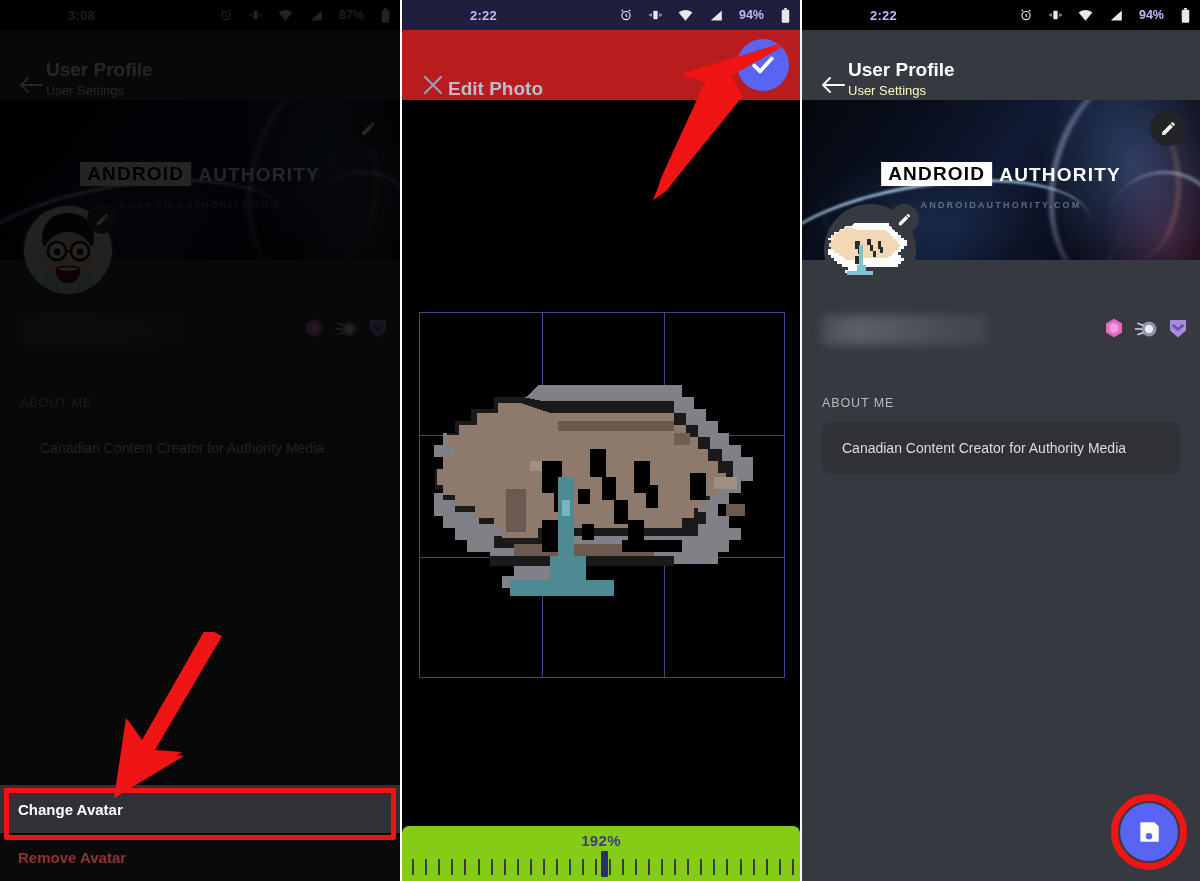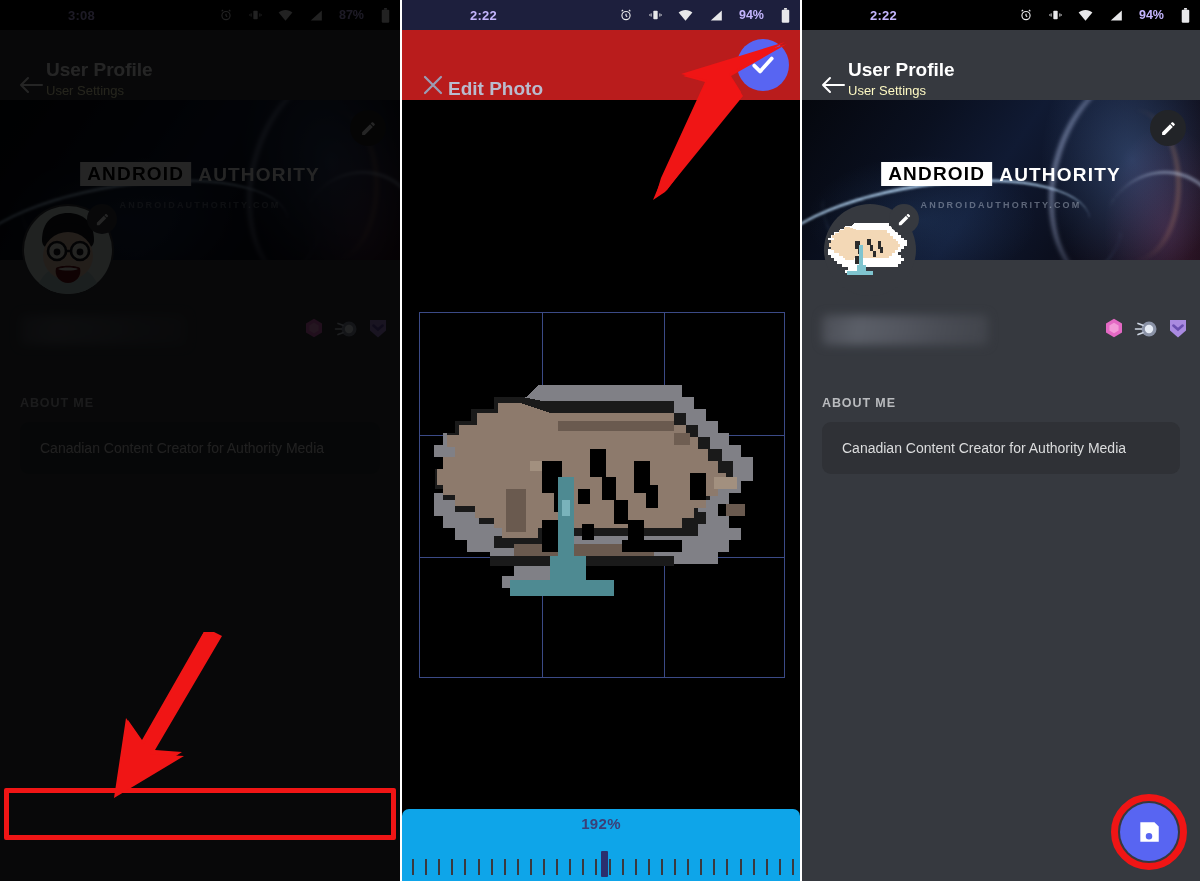--- a/index.html
+++ b/index.html
@@ -115,21 +115,21 @@
 
   .username-blur {
     position: absolute; left: 20px; top: 55px;
     width: 166px; height: 30px; border-radius: 5px;
     background: linear-gradient(100deg,#4a4d55 0%, #5b5f68 22%, #53565f 48%, #494c54 72%, #41444b 100%);
     filter: blur(5px);
   }
   .badges { position: absolute; right: 12px; top: 58px; display: flex; align-items: center; gap: 10px; }
 
   .about-block { background: #36393f; padding: 10px 20px 22px; }
-  .about-label { color: #b9bbbe; font-size: 12.5px; font-weight: bold; letter-spacing: .9px; padding: 6px 0 12px; }
+  .about-label { color: #b9bbbe; font-size: 12.5px; font-weight: normal; letter-spacing: .9px; padding: 6px 0 12px; }
   .about-card {
     background: #2f3136; border-radius: 9px; padding: 17px 20px;
     color: #dcddde; font-size: 14px; line-height: 1.3;
   }
 
   .profile-rest { background: #36393f; flex: 1; }
   .panel-col { display: flex; flex-direction: column; height: 881px; }
 
   
   .dimmer {
@@ -152,21 +152,21 @@
   .crop-frame {
     position: absolute; left: 17px; top: 212px; width: 366px; height: 366px;
     border: 1px solid #3b4a86;
   }
   .crop-frame .gl { position: absolute; background: #3b4a86; }
   .crop-frame .gl.v { top: 0; bottom: 0; width: 1px; }
   .crop-frame .gl.h { left: 0; right: 0; height: 1px; }
   .crop-img { position: absolute; left: 14px; top: 60px; width: 338px; height: 245px; }
 
   .scale-bar {
-    position: relative; height: 72px; background: #0ea5e9;
+    position: relative; height: 55px; background: #84cc16;
     border-top-left-radius: 7px; border-top-right-radius: 7px;
     display: flex; flex-direction: column; align-items: center; justify-content: flex-start;
   }
   .scale-val { color: #3b3f78; font-size: 15px; font-weight: bold; margin-top: 6px; letter-spacing: .3px; }
   .ruler { position: absolute; left: 0; right: 0; bottom: 6px; height: 22px; }
   .ruler .tk { position: absolute; bottom: 0; width: 2px; height: 16px; background: #3a3a40; }
   .ruler .thumb { position: absolute; bottom: -2px; left: 199px; width: 7px; height: 26px; background: #2b2f6e; border-radius: 1px; }
 
   .editor-tools { position: relative; height: 78px; background: #0d0e11; }
   .tool-rotate { position: absolute; left: 85px; top: 18px; width: 38px; height: 38px; display:flex; align-items:center; justify-content:center; }
@@ -303,20 +303,24 @@
     </div>
 
     <div class="about-block">
       <div class="about-label">ABOUT ME</div>
       <div class="about-card">Canadian Content Creator for Authority Media</div>
     </div>
     <div class="profile-rest"></div>
 
     <div class="dimmer"></div>
 
+    <div class="sheet">
+      <div class="sheet-row change">Change Avatar</div>
+      <div class="sheet-row remove">Remove Avatar</div>
+    </div>
     <div class="hl-box"></div>
 
     <svg class="arrow" id="arrow-p1" viewBox="0 0 140 170">
       <path d="M124 4 L57 118 L84 120 L18 163 L30 88 L44 108 L108 -4 Z" fill="#f01515"></path>
       <path d="M122 6 L52 122 L86 124 L16 166 L28 86 L46 112 L106 0 Z" fill="#f01515"></path>
     </svg>
   </div>
 
   <div class="panel panel-col">
 

